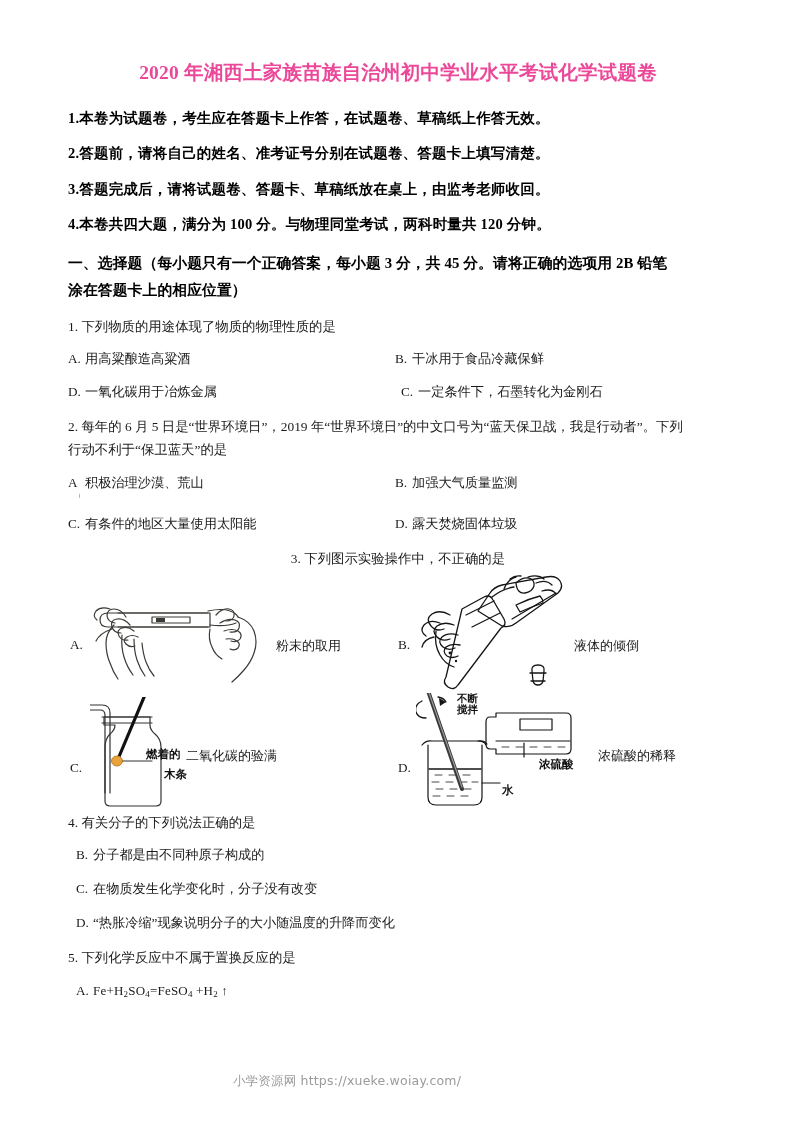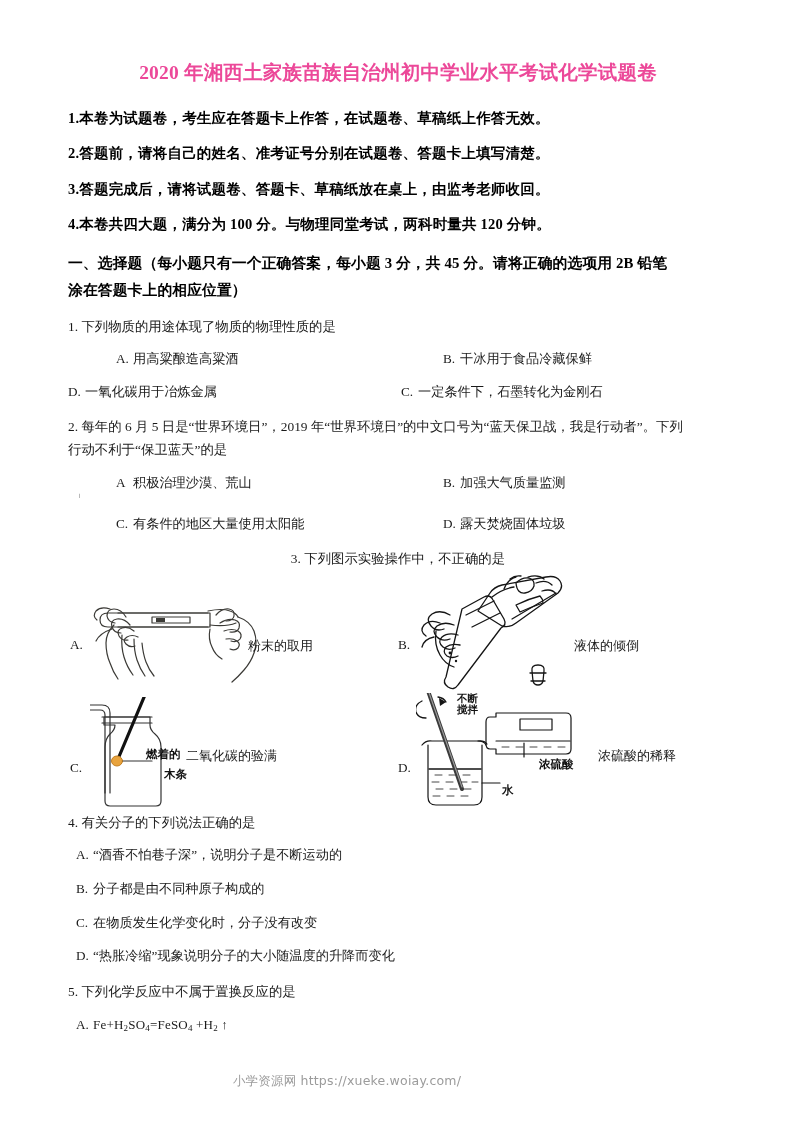--- a/index.html
+++ b/index.html
@@ -78,21 +78,21 @@
   }
   .opts-2col .row {
     display: flex;
     margin-bottom: 13px;
   }
   .opts-2col .row .cell {
     font-size: 13.2px;
     color: #1a1a1a;
     line-height: 1.5;
   }
-  .opts-2col .row .cell.left { width: 327px; flex: 0 0 327px; margin-left: 48px; }
+  .opts-2col .row .cell.left { width: 327px; flex: 0 0 327px; }
   .opts-2col .row .cell.right { flex: 1 1 auto; }
 
   .opts-1col .opt {
     font-size: 13.2px;
     color: #1a1a1a;
     line-height: 1.5;
     margin: 0 0 14px 0;
     padding-left: 8px;
   }
   .opt-letter { display: inline-block; min-width: 17px; }
@@ -268,21 +268,21 @@
             <path d="M24 30 q-8 8 -8 18 q0 11 4 20 q3 9 8 16"></path>
             <path d="M36 22 q-5 -8 -12 -8 q-7 0 -7 7 q1 6 8 7"></path>
             <path d="M40 30 q-6 -7 -13 -6 q-7 1 -5 8 q2 6 9 6"></path>
             <path d="M44 36 q-6 -5 -12 -3 q-6 2 -3 8 q3 5 9 4"></path>
             <path d="M48 42 q-6 -3 -11 0 q-5 3 -1 7 q4 4 9 2"></path>
             <path d="M32 40 q-1 12 2 22 q3 10 9 18"></path>
             <path d="M44 44 q0 12 3 21 q3 9 8 16"></path>
             <path d="M52 48 q1 11 4 19 q3 8 8 14"></path>
           </g>
         </svg>
-        <div class="fig-caption" style="left:180px; top:62px;">粉末的取用</div>
+        <div class="fig-caption" style="left:208px; top:62px;">粉末的取用</div>
 
         <div class="fig-label" style="left:330px; top:62px;">B.</div>
         <svg class="fig-svg" style="left:352px; top:0px;" width="170" height="118" viewBox="0 0 170 118">
           <g fill="none" stroke="#151515" stroke-width="1.3" stroke-linecap="round" stroke-linejoin="round">
 
             <path d="M58 36 L70 18 q4 -6 12 -8 L126 2 q10 -2 14 4 q4 6 -2 12 L96 48 q-6 5 -14 3 Z"></path>
             <path d="M72 22 q10 -8 22 -10"></path>
             <path d="M92 44 L136 18"></path>
 
             <path d="M96 30 q12 -6 24 -9 q3 3 3 7 q-12 4 -23 9 Z"></path>
@@ -401,23 +401,20 @@
       </div>
     </div>
 
     <div style="margin-top:4px;">
       <div class="q-stem">
         <span>4.</span>
         <span>有关分子的下列说法正确的是</span>
       </div>
       <div class="opts-1col">
         <div class="opt">
-          <span class="opt-letter">A.</span><span>“酒香不怕巷子深”，说明分子是不断运动的</span>
-        </div>
-        <div class="opt">
           <span class="opt-letter">B.</span><span>分子都是由不同种原子构成的</span>
         </div>
         <div class="opt">
           <span class="opt-letter">C.</span><span>在物质发生化学变化时，分子没有改变</span>
         </div>
         <div class="opt">
           <span class="opt-letter">D.</span><span>“热胀冷缩”现象说明分子的大小随温度的升降而变化</span>
         </div>
       </div>
     </div>

